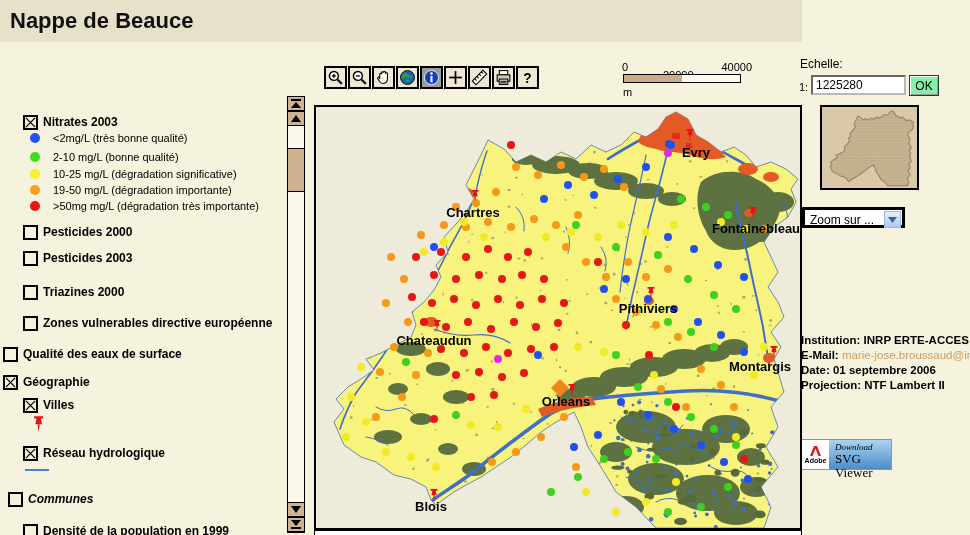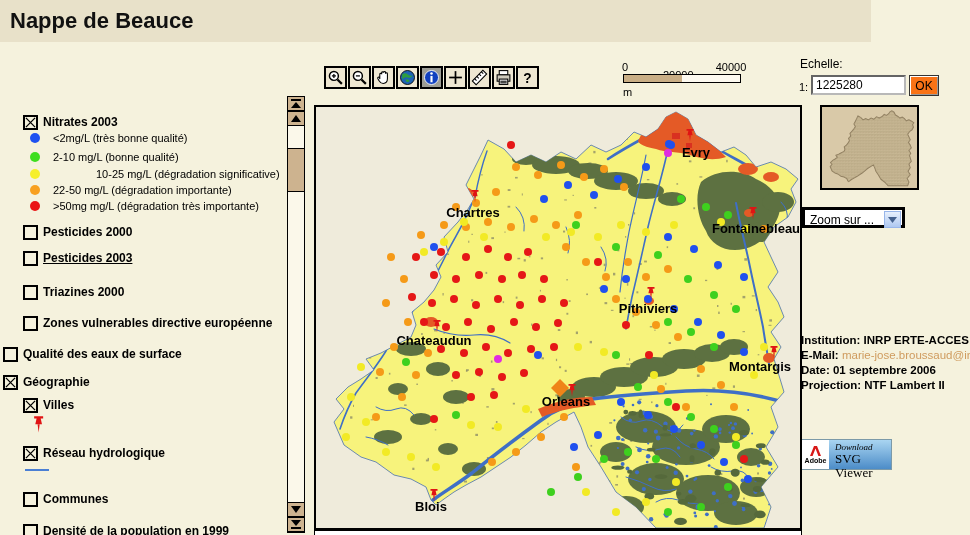--- a/index.html
+++ b/index.html
@@ -1,18 +1,18 @@
 <!DOCTYPE html>
 <html><head>
 <meta charset="utf-8">
 <style>
   *{box-sizing:border-box;margin:0;padding:0}
   body{font-family:"Liberation Sans",sans-serif;background:#ddd}
   #app{position:relative;width:970px;height:535px;background:#f5f2dd;overflow:hidden}
-  #titlebar{position:absolute;left:0;top:0;width:871px;height:42px;background:#e8e1c9}
+  #titlebar{position:absolute;left:0;top:0;width:802px;height:42px;background:#e8e1c9}
   #titlebar h1{font-size:22px;font-weight:bold;color:#111;padding:8px 0 0 10px}
   
   #legend{position:absolute;left:0;top:95px;width:286px;height:440px;overflow:hidden}
   .lrow{position:absolute;display:flex;align-items:flex-start}
   .cb{width:15px;height:15px;border:2px solid #000;flex:none;background:transparent}
   .cb svg{display:block;width:100%;height:100%}
   .llab{font-size:12px;font-weight:bold;margin-left:5px;line-height:15px;white-space:nowrap}
   .crow{position:absolute;left:30px;display:flex;align-items:center}
   .ldot{width:10px;height:10px;border-radius:5px;flex:none}
   .clab{font-size:11px;margin-left:13px;white-space:nowrap}
@@ -26,21 +26,21 @@
   .tbtn svg{display:block;width:100%;height:100%}
   .tbtn.active{background:#9d9d95}
   
   .stick{position:absolute;font-size:11px;color:#000}
   #sbar{position:absolute;left:623px;top:74px;width:118px;height:9px;border:1px solid #000;background:#fdfaf0}
   #sbarfill{width:50%;height:100%;background:#c9ae85}
   
   #echelle-label{position:absolute;left:800px;top:57px;font-size:12px}
   #scale-prefix{position:absolute;left:799px;top:81px;font-size:11px}
   #scale-input{position:absolute;left:811px;top:75px;width:95px;height:20px;font-size:12px;font-family:"Liberation Sans",sans-serif;padding-left:3px;border:2px inset #b8b8b8;background:#fff}
-  #ok-btn{position:absolute;left:909px;top:75px;width:30px;height:21px;font-size:12px;font-family:"Liberation Sans",sans-serif;background:#f97316;border:1px solid #333;box-shadow:inset 1px 1px 0 #fff,inset -1px -1px 0 #999}
+  #ok-btn{position:absolute;left:909px;top:75px;width:30px;height:21px;font-size:12px;font-family:"Liberation Sans",sans-serif;background:#86efac;border:1px solid #333;box-shadow:inset 1px 1px 0 #fff,inset -1px -1px 0 #999}
   
   #overview{position:absolute;left:820px;top:105px;width:99px;height:85px;border:2px solid #000;background:#d9c9a8}
   
   #zoomsel{position:absolute;left:802px;top:207px;width:103px;height:21px;border:3px solid #000000;background:#fff;font-size:12px}
   #zoomsel .val{position:absolute;left:5px;top:3px;white-space:nowrap}
   #zoomsel .arrow{position:absolute;right:1px;top:1px;width:17px;height:17px;background:linear-gradient(180deg,#e7f0fd,#aec8f0);border:1px solid #98b6ea;display:flex;align-items:center;justify-content:center}
   
   #info{position:absolute;left:801px;top:333px;font-size:11.5px;font-weight:bold;line-height:15px;white-space:nowrap}
   #info .em{color:#cf9b5e;font-weight:normal}
   
@@ -86,21 +86,21 @@
           <svg viewBox="0 0 12 12">
             <path d="M1,1 L11,11 M11,1 L1,11" stroke="#000" stroke-width="1.4" fill="none"></path>
           </svg>
         </span>
         <span class="llab">Nitrates 2003</span>
       </div>
       <div class="lrow" style="top: 130px; left: 23px;">
         <span class="cb"></span>
         <span class="llab">Pesticides 2000</span>
       </div>
-      <div class="lrow" style="top: 156px; left: 23px; text-decoration: underline;">
+      <div class="lrow" style="top: 156px; left: 23px;">
         <span class="cb"></span>
         <span class="llab">Pesticides 2003</span>
       </div>
       <div class="lrow" style="top: 190px; left: 23px;">
         <span class="cb"></span>
         <span class="llab">Triazines 2000</span>
       </div>
       <div class="lrow" style="top: 252px; left: 3px;">
         <span class="cb"></span>
         <span class="llab">Qualité des eaux de surface</span>
@@ -126,43 +126,43 @@
         <span class="llab">Villes</span>
       </div>
       <div class="lrow" style="top: 351px; left: 23px;">
         <span class="cb">
           <svg viewBox="0 0 12 12">
             <path d="M1,1 L11,11 M11,1 L1,11" stroke="#000" stroke-width="1.4" fill="none"></path>
           </svg>
         </span>
         <span class="llab">Réseau hydrologique</span>
       </div>
-      <div class="lrow" style="top: 397px; left: 23px;">
+      <div class="lrow" style="top: 397px; left: 8px; font-style: italic;">
         <span class="cb"></span>
         <span class="llab">Communes</span>
       </div>
       <div class="lrow" style="top: 429px; left: 23px;">
         <span class="cb"></span>
         <span class="llab">Densité de la population en 1999</span>
       </div>
       <div class="crow" style="top: 37px;">
         <span class="ldot" style="background: rgb(31, 81, 240);"></span>
         <span class="clab">&lt;2mg/L (très bonne qualité)</span>
       </div>
       <div class="crow" style="top: 56px;">
         <span class="ldot" style="background: rgb(62, 222, 31);"></span>
         <span class="clab">2-10 mg/L (bonne qualité)</span>
       </div>
-      <div class="crow" style="top: 73px; gap: 43px;">
+      <div class="crow" style="top: 73px;">
         <span class="ldot" style="background: rgb(246, 239, 42);"></span>
         <span class="clab">10-25 mg/L (dégradation significative)</span>
       </div>
       <div class="crow" style="top: 89px;">
         <span class="ldot" style="background: rgb(248, 160, 31);"></span>
-        <span class="clab">22-50 mg/L (dégradation importante)</span>
+        <span class="clab">19-50 mg/L (dégradation importante)</span>
       </div>
       <div class="crow" style="top: 105px;">
         <span class="ldot" style="background: rgb(234, 20, 20);"></span>
         <span class="clab">&gt;50mg mg/L (dégradation très importante)</span>
       </div>
       <div class="lsym" style="top:320px;left:31px"><svg width="14" height="18" viewBox="-5 -10 9 14">
           <use href="#pin"></use>
         </svg></div>
       <div class="lsym" style="top:374px;left:25px;width:24px;height:2px;background:#4a7fd4"></div>
     </div>
@@ -253,21 +253,21 @@
       </svg>
     </button>
   <button class="tbtn" style="left:516px">
       <svg viewBox="0 0 16 16">
         <text x="8" y="13" font-size="13" font-weight="bold" text-anchor="middle" fill="#000">?</text>
       </svg>
     </button>
 
   <span class="stick" style="left:622px;top:61px">0</span>
   <span class="stick" style="left:663px;top:69px;width:42px;text-align:left">20000</span>
-  <span class="stick" style="left:710px;top:61px;width:42px;text-align:center">40000</span>
+  <span class="stick" style="left:710px;top:61px;width:42px;text-align:right">40000</span>
   <div id="sbar">
       <div id="sbarfill"></div>
     </div>
   <span class="stick" style="left:623px;top:86px">m</span>
 
   <span id="echelle-label">Echelle:</span>
   <span id="scale-prefix">1:</span>
   <input id="scale-input" type="text" value="1225280" style="">
   <button id="ok-btn">OK</button>
 

